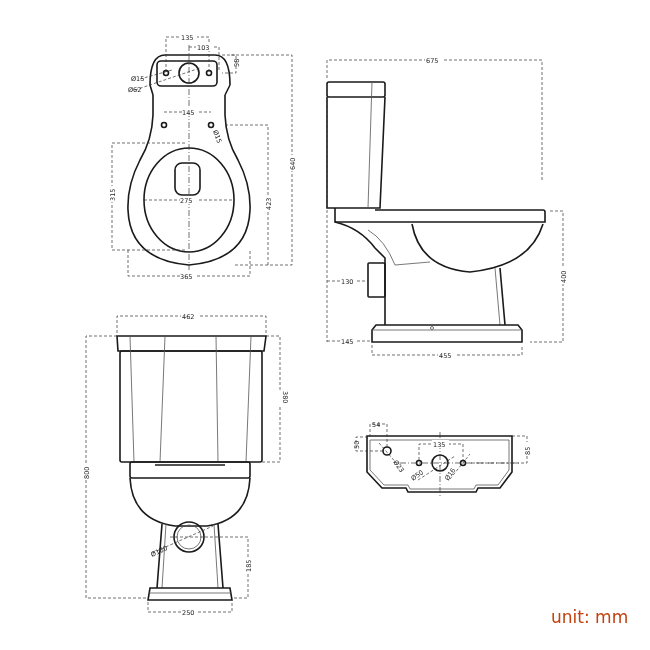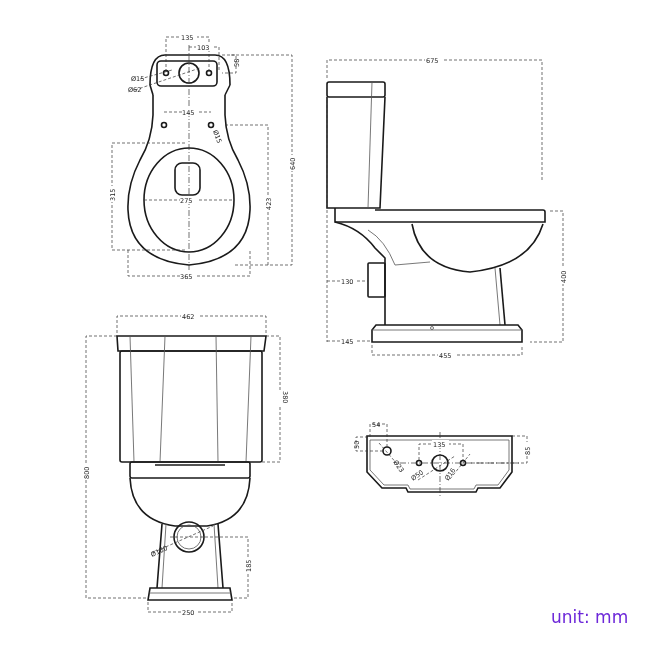--- a/index.html
+++ b/index.html
@@ -4,21 +4,21 @@
   <style>
     html, body { margin: 0; padding: 0; background: #ffffff; }
     body { width: 650px; height: 650px; position: relative; overflow: hidden; font-family: "DejaVu Sans", sans-serif; }
     svg { position: absolute; left: 0; top: 0; }
     .o { fill: none; stroke: #1a1a1a; stroke-width: 1.6; }
     .t { fill: none; stroke: #555; stroke-width: 0.8; }
     .d { fill: none; stroke: #333; stroke-width: 0.7; stroke-dasharray: 3 2; }
     .c { fill: none; stroke: #333; stroke-width: 0.7; stroke-dasharray: 6 2 1 2; }
     .lbl { font-family: "DejaVu Sans", sans-serif; font-size: 6.5px; fill: #222; }
     .bg { fill: #fff; }
-    .unit { position: absolute; left: 551px; top: 607px; font-family: "DejaVu Sans", sans-serif; font-size: 17px; color: #6d28d9; }
+    .unit { position: absolute; left: 551px; top: 607px; font-family: "DejaVu Sans", sans-serif; font-size: 17px; color: #c2410c; }
   </style>
 </head>
 <body>
 
 <svg width="650" height="650" viewBox="0 0 650 650">
 
   <g>
 
     <path class="o" d="M150,85 Q150,55 165,55 L215,55 Q230,55 230,85"></path>
     <rect class="o" x="157" y="61" width="60" height="25" rx="4"></rect>

